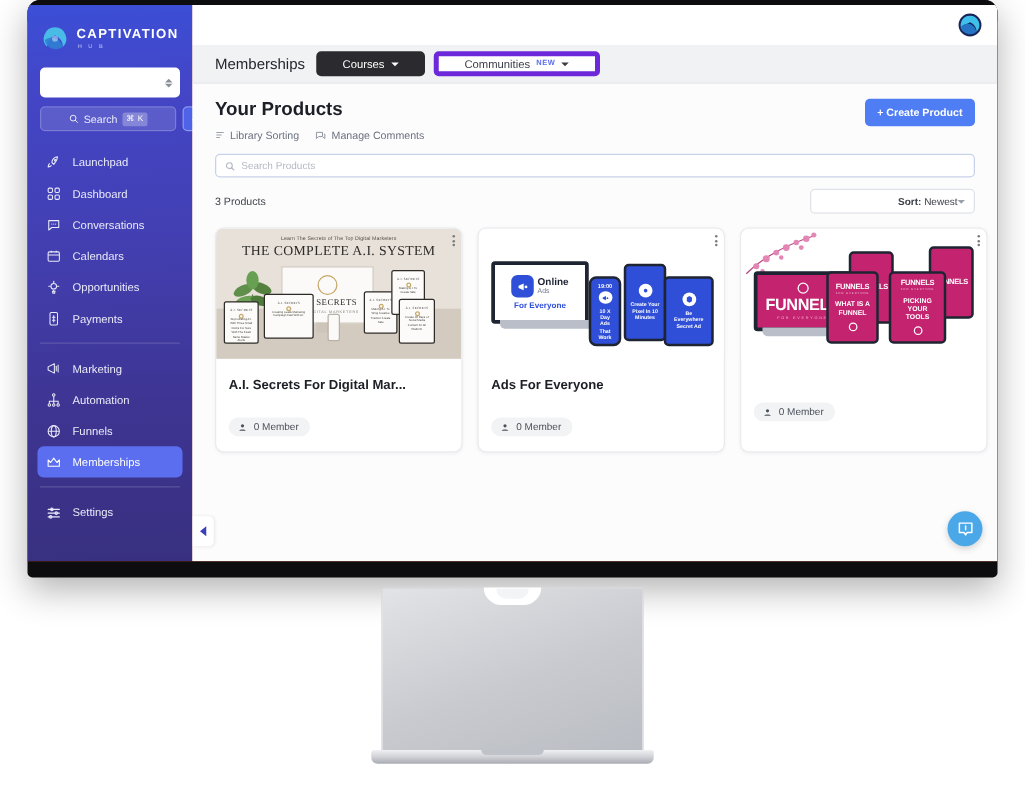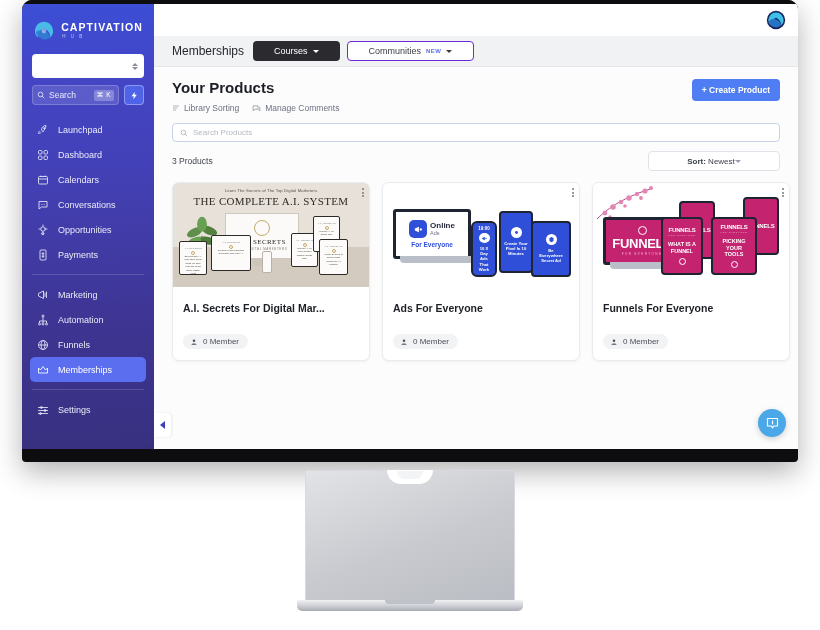--- a/index.html
+++ b/index.html
@@ -93,21 +93,21 @@
 
   .search-row {
     margin: 0 10px 12px 10px; display: flex; gap: 5px; align-items: center;
   }
   .side-search {
     flex: 1; height: 20px;
     background: rgba(255,255,255,0.13);
     border: 1px solid rgba(255,255,255,0.20);
     border-radius: 4px;
     display: flex; align-items: center; gap: 4px;
-    padding: 0 4px;
+    padding: 0 22px;
   }
   .side-search .magn { flex: 0 0 auto; }
   .side-search-label {
     color: #e7e9fb; font-size: 8.5px; flex: 1;
   }
   .kbd {
     background: rgba(255,255,255,0.26);
     color: #ffffff; font-size: 6.5px;
     border-radius: 2px; padding: 1.5px 3px;
     letter-spacing: 0.5px; white-space: nowrap;
@@ -159,21 +159,21 @@
   .tabbar-title {
     font-size: 12px; color: #23262d; font-weight: 400;
     margin-right: 2px;
   }
   .tab-pill {
     display: flex; align-items: center; gap: 5px;
     height: 20px; padding: 0 21px;
     border-radius: 4px; font-size: 9px;
   }
   .tab-pill.dark { background: #2b2b2f; color: #ffffff; }
-  .tab-pill.light { background: #ffffff; color: #3a3d45; border: 1px solid #6d28d9; }
+  .tab-pill.light { background: #ffffff; color: #3a3d45; border: 4px solid #6d28d9; }
   .new-badge {
     color: #5b6ef0; font-size: 6px; font-weight: 700; letter-spacing: 0.4px;
   }
   .caret {
     width: 0; height: 0;
     border-left: 3px solid transparent; border-right: 3px solid transparent;
     border-top: 3.5px solid currentColor;
   }
 
   .content {
@@ -211,21 +211,21 @@
 
   .list-meta {
     display: flex; align-items: center; justify-content: space-between;
     margin-top: 9px;
   }
   .count-label { font-size: 8.5px; color: #41454e; }
   .sort-box {
     border: 1px solid #dfe2e8; border-radius: 4px;
     background: #ffffff;
     height: 20px; width: 132px;
-    display: flex; align-items: center; justify-content: center;
+    display: flex; align-items: center; justify-content: flex-end;
     padding: 0 7px;
     font-size: 8px; color: #3d414a;
   }
   .sort-box b { font-weight: 700; }
   .chev-sm {
     width: 0; height: 0;
     border-left: 3px solid transparent; border-right: 3px solid transparent;
     border-top: 3.5px solid #9aa0ab;
   }
 
@@ -521,40 +521,40 @@
                   <rect x="14" y="3" width="7" height="7" rx="2"></rect>
                 <rect x="3" y="14" width="7" height="7" rx="2"></rect>
                   <rect x="14" y="14" width="7" height="7" rx="2"></rect>
               </svg>
             </span>
             <span>Dashboard</span>
           </div>
 
           <div class="nav-item">
             <span class="ico">
+              <svg width="12" height="12" viewBox="0 0 24 24" fill="none" stroke="#e9eaf9" stroke-width="1.7" stroke-linejoin="round">
+                <path d="M4 5h16v11H9l-5 4V5z"></path>
+                <circle cx="9" cy="10.5" r="0.9" fill="#e9eaf9" stroke="none"></circle>
+                <circle cx="12" cy="10.5" r="0.9" fill="#e9eaf9" stroke="none"></circle>
+                <circle cx="15" cy="10.5" r="0.9" fill="#e9eaf9" stroke="none"></circle>
+              </svg>
+            </span>
+            <span>Conversations</span>
+          </div>
+
+          <div class="nav-item">
+            <span class="ico">
               <svg width="12" height="12" viewBox="0 0 24 24" fill="none" stroke="#e9eaf9" stroke-width="1.7">
                 <rect x="3" y="5" width="18" height="15" rx="2"></rect>
                 <line x1="3" y1="10" x2="21" y2="10"></line>
                 <line x1="8" y1="3" x2="8" y2="6"></line>
                   <line x1="16" y1="3" x2="16" y2="6"></line>
               </svg>
             </span>
             <span>Calendars</span>
-          </div>
-
-          <div class="nav-item">
-            <span class="ico">
-              <svg width="12" height="12" viewBox="0 0 24 24" fill="none" stroke="#e9eaf9" stroke-width="1.7" stroke-linejoin="round">
-                <path d="M4 5h16v11H9l-5 4V5z"></path>
-                <circle cx="9" cy="10.5" r="0.9" fill="#e9eaf9" stroke="none"></circle>
-                <circle cx="12" cy="10.5" r="0.9" fill="#e9eaf9" stroke="none"></circle>
-                <circle cx="15" cy="10.5" r="0.9" fill="#e9eaf9" stroke="none"></circle>
-              </svg>
-            </span>
-            <span>Conversations</span>
           </div>
 
 
           <div class="nav-item">
             <span class="ico">
               <svg width="12" height="12" viewBox="0 0 24 24" fill="none" stroke="#e9eaf9" stroke-width="1.7" stroke-linecap="round">
                 <circle cx="12" cy="10" r="4.5"></circle>
                 <line x1="12" y1="2" x2="12" y2="4"></line>
                   <line x1="12" y1="16" x2="12" y2="18"></line>
                 <line x1="4" y1="10" x2="6" y2="10"></line>
@@ -894,21 +894,20 @@
                   <div class="vv"></div>
                 </div>
 
                 <div class="card-dots">
                     <i></i>
                     <i></i>
                     <i></i>
                   </div>
               </div>
               <div class="card-body">
-                <div class="card-title">Funnels For Everyone</div>
                 <div class="member-pill">
                   <svg width="8" height="8" viewBox="0 0 24 24" fill="#4b5059">
                     <circle cx="12" cy="8" r="3.8"></circle>
                       <path d="M4 20c1.5-4.5 14.5-4.5 16 0z"></path>
                   </svg>
                   <span>0 Member</span>
                 </div>
               </div>
             </div>
 

